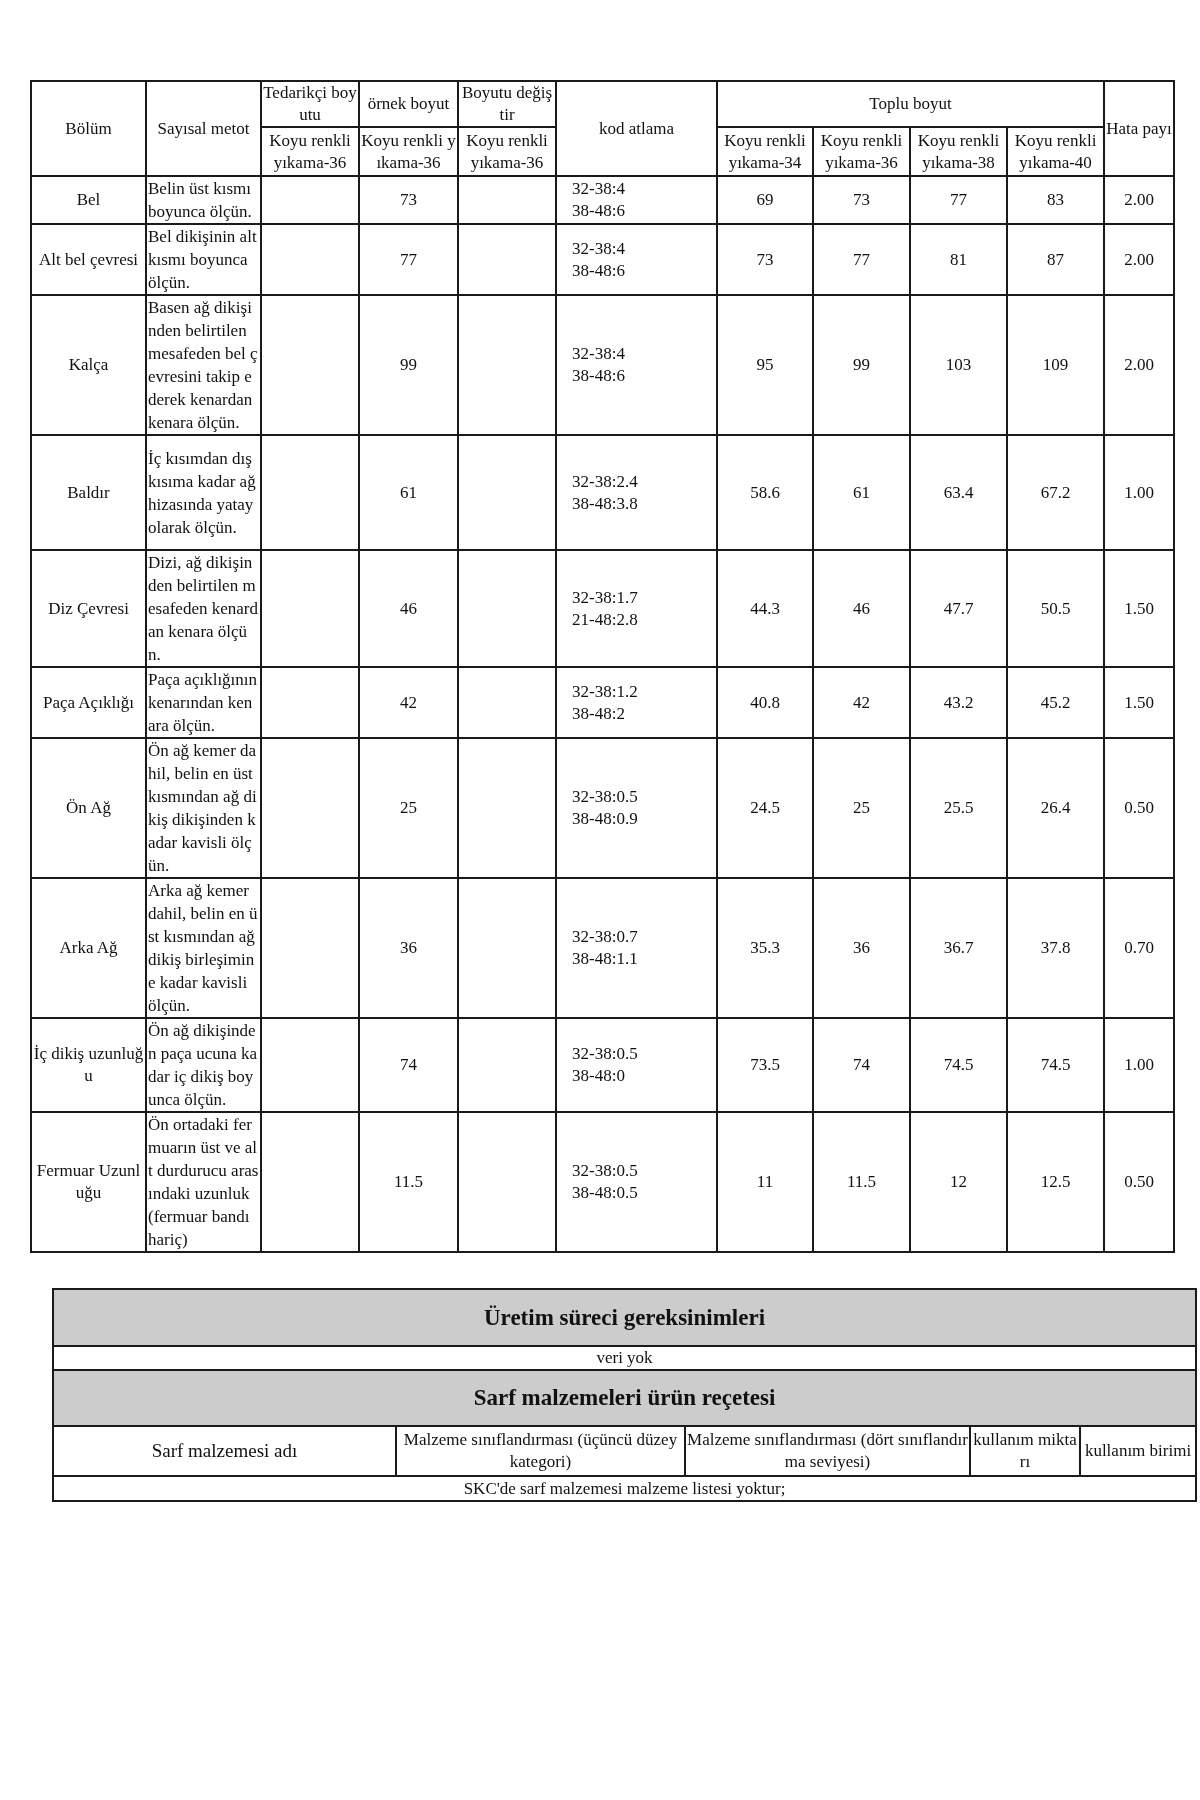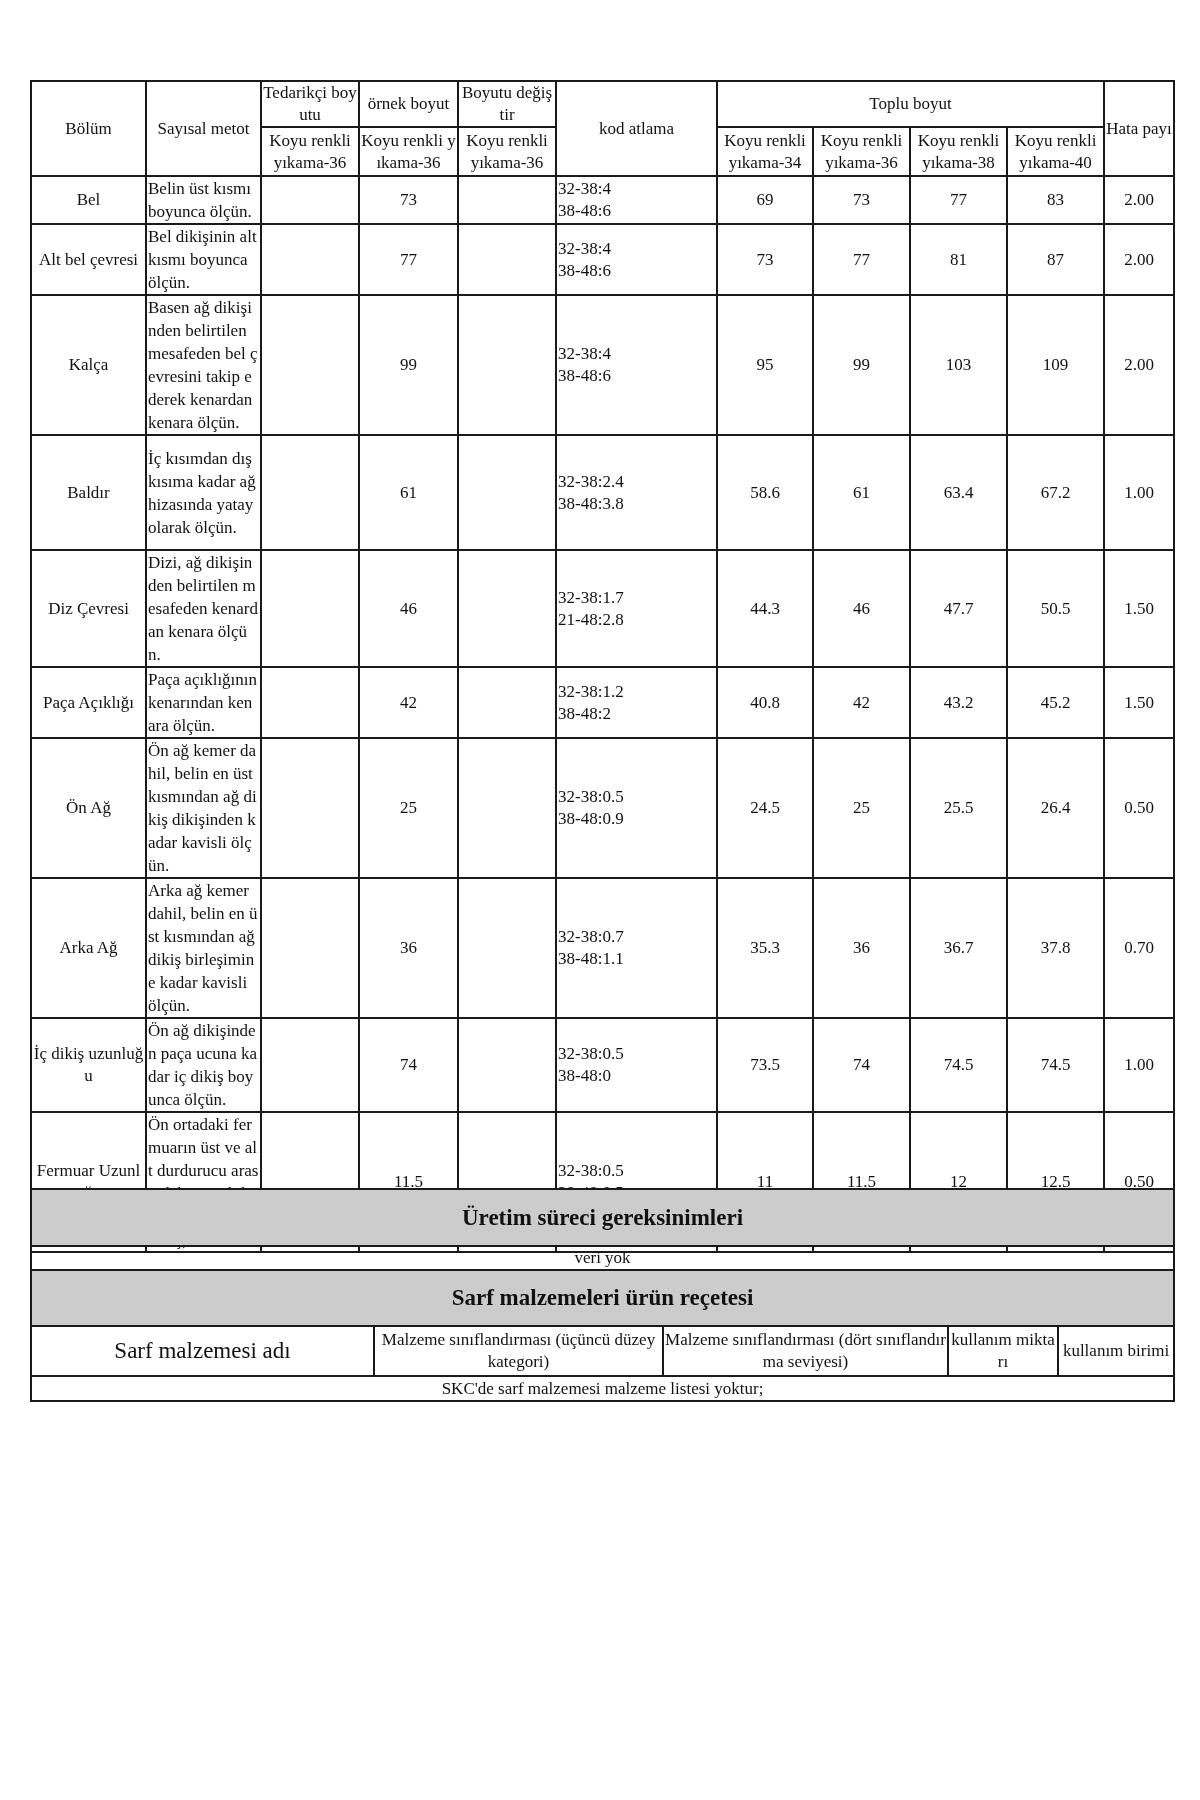--- a/index.html
+++ b/index.html
@@ -1,22 +1,22 @@
 <!DOCTYPE html>
 <html><head>
 <meta charset="utf-8">
 <style>
   html, body { margin:0; padding:0; background:#ffffff; }
   body { width:1200px; height:1800px; position:relative; font-family:"Liberation Serif","DejaVu Serif",serif; color:#111; }
   table { border-collapse:collapse; table-layout:fixed; position:absolute; left:30px; }
   td { border:2px solid #1a1a1a; padding:0 1px; font-size:17px; line-height:22px; text-align:center; vertical-align:middle; overflow:hidden; word-break:break-all; }
   #spec { top:80px; width:1143px; }
   td.method { text-align:left; font-size:17px; line-height:23px; }
-  td.code { text-align:left; padding-left:1px; }
-  #footer { top:1188px; width:1143px; }
+  td.code { text-align:left; padding-left:15px; }
+  #footer { top:1288px; width:1143px;margin-left:22px; }
   td.gray { background:#cccccc; font-weight:bold; font-size:23px; }
   td.hdr { font-size:17px; }
   .code-line { display:block; }
 </style>
 </head>
 <body>
 
 <table id="spec">
   <colgroup>
     <col style="width:115px">
@@ -228,21 +228,21 @@
       <tr style="height:57px">
     <td colspan="5" class="gray">Üretim süreci gereksinimleri</td>
   </tr>
   <tr style="height:14px">
     <td colspan="5">veri yok</td>
   </tr>
   <tr style="height:56px">
     <td colspan="5" class="gray">Sarf malzemeleri ürün reçetesi</td>
   </tr>
   <tr style="height:50px">
-    <td class="hdr" style="font-size:23px">Sarf malzemesi adı</td>
+    <td class="hdr" style="font-size:19px">Sarf malzemesi adı</td>
     <td class="hdr">Malzeme sınıflandırması (üçüncü düzey kategori)</td>
     <td class="hdr">Malzeme sınıflandırması (dört sınıflandırma seviyesi)</td>
     <td class="hdr">kullanım miktarı</td>
     <td class="hdr">kullanım birimi</td>
   </tr>
   <tr style="height:25px">
     <td colspan="5">SKC'de sarf malzemesi malzeme listesi yoktur;</td>
   </tr>
 </tbody>
   </table>

